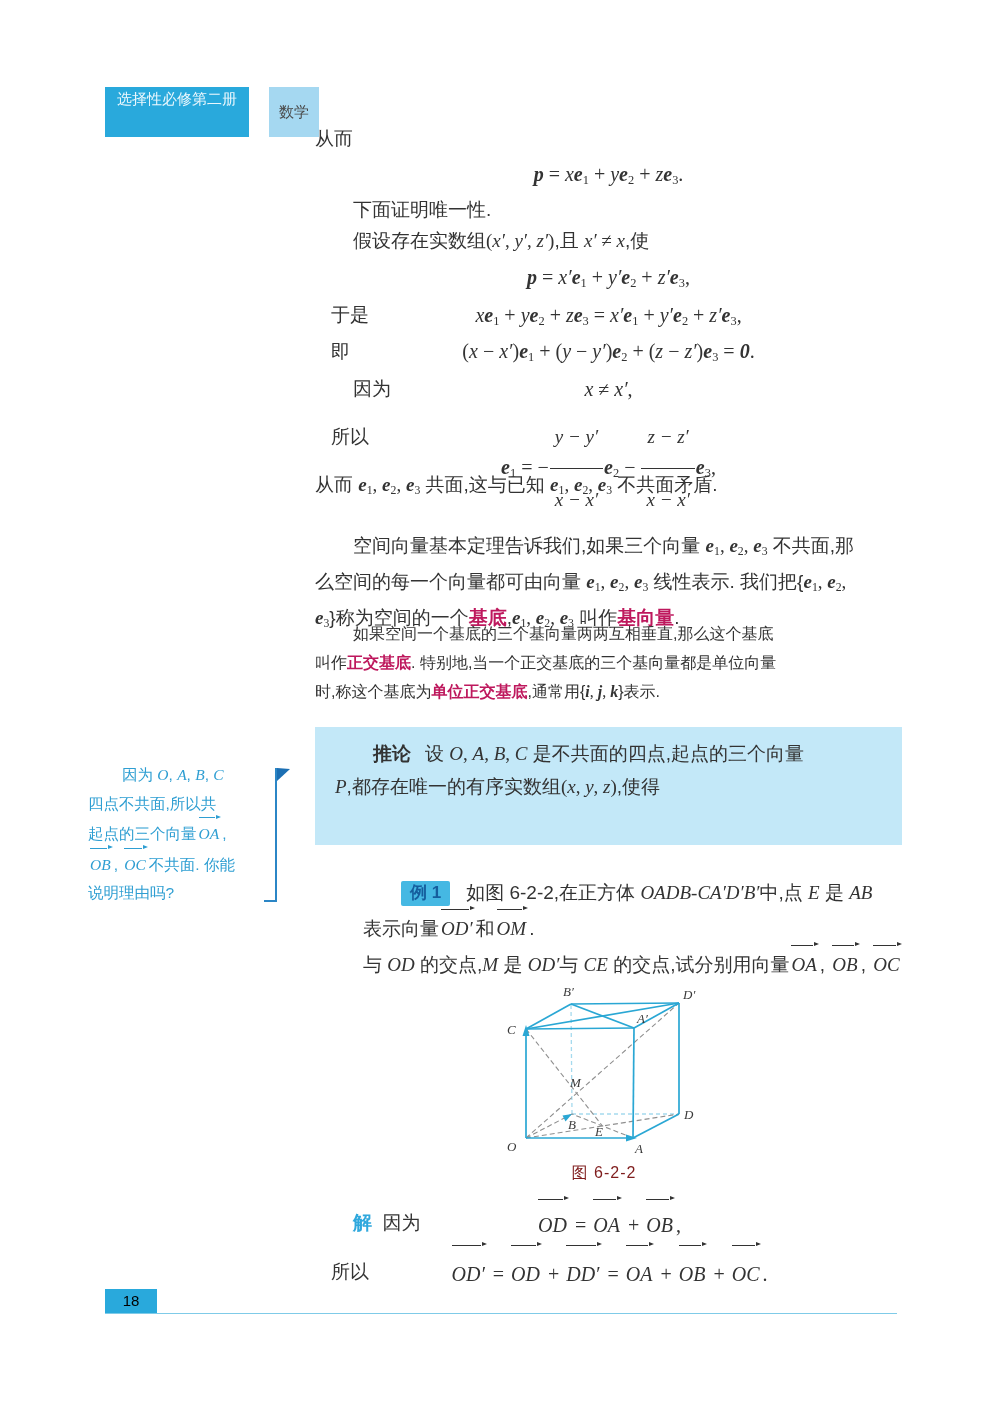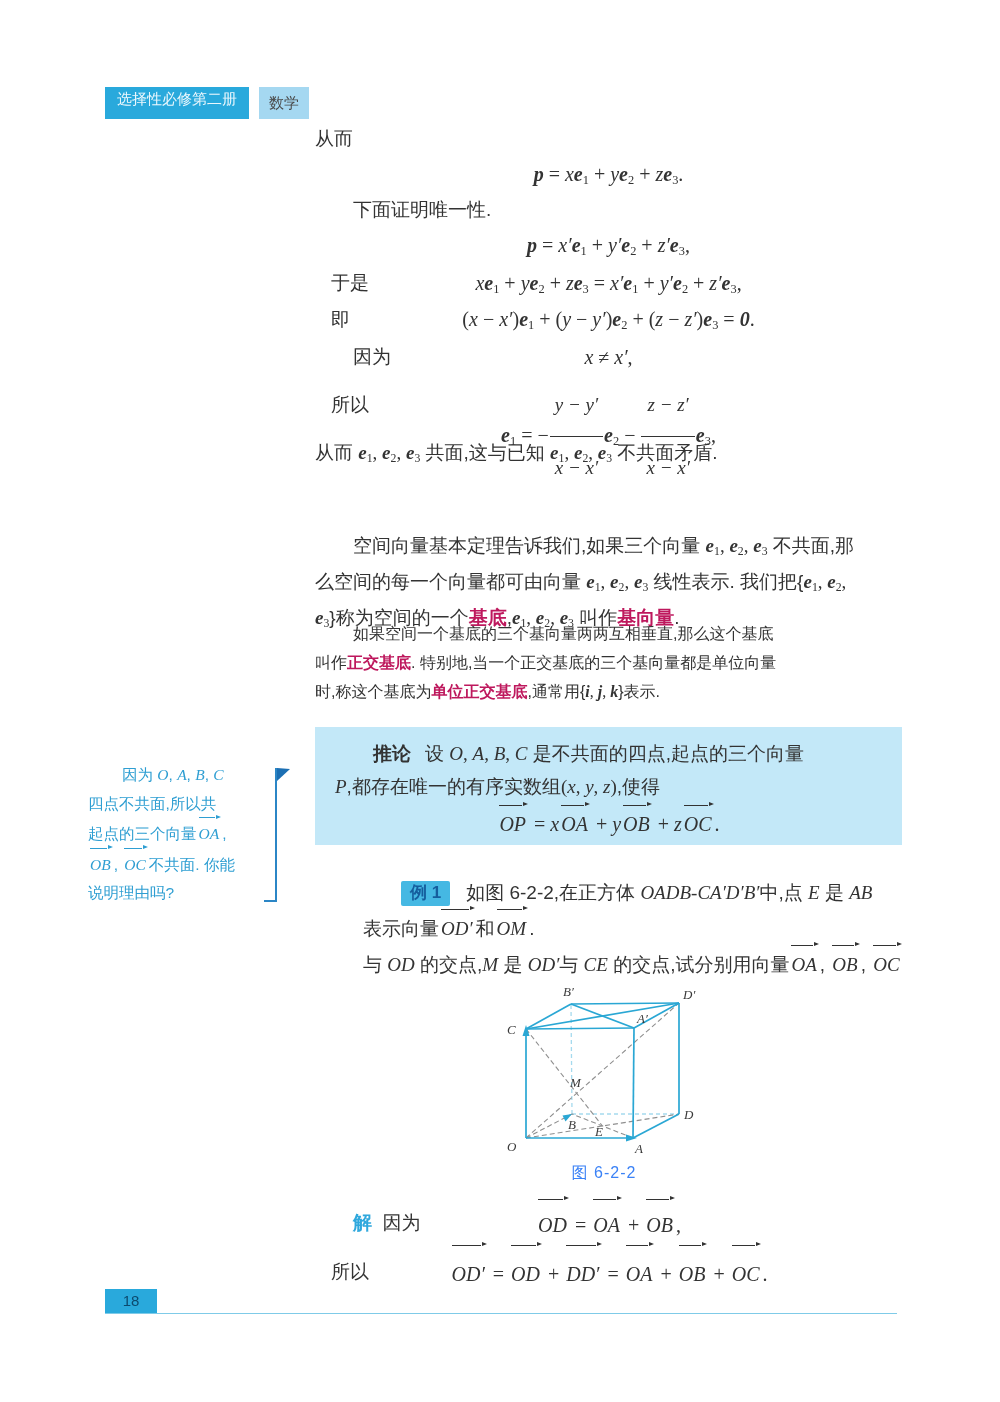--- a/index.html
+++ b/index.html
@@ -1,21 +1,21 @@
 <!DOCTYPE html>
 <html><head>
 <meta charset="utf-8">
 <style>
   html,body{margin:0;padding:0;background:#e9e9e9;}
   .page{position:relative;width:1000px;height:1402px;background:#ffffff;
         font-family:"Liberation Sans",sans-serif;color:#333;overflow:hidden;}
   
   .hdr{position:absolute;left:105px;top:87px;font-size:15px;line-height:22px;display:flex;}
   .hdr .series{background:#29a9dc;color:#eaf7fd;padding:1px 12px;}
-  .hdr .subject{background:#a5d8f1;color:#4a4a4a;padding:5px 10px;margin-left:10px;}
+  .hdr .subject{background:#a5d8f1;color:#4a4a4a;padding:14px 10px;margin-left:20px;}
   
   .mt{font-family:"Liberation Serif",serif;}
   .mi{font-family:"Liberation Serif",serif;font-style:italic;}
   .mbi{font-family:"Liberation Serif",serif;font-style:italic;font-weight:bold;}
   .sub{font-family:"Liberation Serif",serif;font-size:0.62em;vertical-align:-0.28em;}
   .kw{color:#be185d;font-weight:bold;}
   .vec{position:relative;display:inline-block;font-family:"Liberation Serif",serif;
        font-style:italic;margin:2px 3px 0 2px;}
   .vec::before{content:"";position:absolute;top:-3px;left:0;right:4px;height:0;
        border-top:1.4px solid currentColor;}
@@ -59,48 +59,49 @@
         border-bottom:12px solid transparent;}
   #bracket .foot{position:absolute;left:-11px;bottom:0;width:11px;height:2px;background:#2b86c6;}
   
   #example{top:876px;font-size:19px;line-height:34px;margin-left:48px;}
   .badge{display:inline-block;background:#45b8e3;color:#155d9d;font-weight:bold;
          font-size:17px;line-height:24px;padding:0 9px 1px;margin-right:16px;
          border-radius:2px;vertical-align:1px;}
   
   #figure{position:absolute;left:489px;top:979px;}
   #figcap{position:absolute;left:489px;top:1163px;width:230px;text-align:center;
-          color:#3b82f6;font-size:16px;letter-spacing:1px;}
+          color:#7f1d1d;font-size:16px;letter-spacing:1px;}
   
   #solution{top:1200px;}
   #solution .row1{height:46px;line-height:46px;}
   #solution .row2{height:52px;line-height:52px;}
   .accent{color:#2fa8dd;font-weight:bold;}
   
   #footer{position:absolute;left:105px;top:1289px;width:792px;}
   #footer .pagenum{position:absolute;left:0;top:0;width:52px;height:24px;background:#29a9dc;
-        color:#0c4a6e;font-size:15px;text-align:center;line-height:24px;}
+        color:#000000;font-size:15px;text-align:center;line-height:24px;}
   #footer .rule{position:absolute;left:0;top:24px;width:792px;height:0;
         border-top:1.6px solid #7fcbe8;}
   text{font-family:"Liberation Serif",serif;font-style:italic;font-size:13px;fill:#3a3a3a;}
 </style>
 </head>
 <body>
 
 <div class="page">
 
   <div class="hdr">
     <span class="series">选择性必修第二册</span>
     <span class="subject">数学</span>
   </div>
 
   <div class="col" id="proof">
     <div class="row r-h30"><span>从而</span></div>
     <div class="row r-h40 ctr"><span class="mbi">p</span><span class="mt"> = </span><span class="mi">x</span><span class="mbi">e</span><span class="sub">1</span><span class="mt"> + </span><span class="mi">y</span><span class="mbi">e</span><span class="sub">2</span><span class="mt"> + </span><span class="mi">z</span><span class="mbi">e</span><span class="sub">3</span><span class="mt">.</span></div>
     <div class="row r-h31 ind1"><span>下面证明唯一性.</span></div>
+    <div class="row r-h32 ind1"><span>假设存在实数组</span><span class="mt">(</span><span class="mi">x′</span><span class="mt">, </span><span class="mi">y′</span><span class="mt">, </span><span class="mi">z′</span><span class="mt">)</span><span>,且 </span><span class="mi">x′</span><span class="mt"> ≠ </span><span class="mi">x</span><span>,使</span></div>
     <div class="row r-h40 ctr"><span class="mbi">p</span><span class="mt"> = </span><span class="mi">x′</span><span class="mbi">e</span><span class="sub">1</span><span class="mt"> + </span><span class="mi">y′</span><span class="mbi">e</span><span class="sub">2</span><span class="mt"> + </span><span class="mi">z′</span><span class="mbi">e</span><span class="sub">3</span><span class="mt">,</span></div>
     <div class="row r-h36">
       <span class="lbl">于是</span>
       <div class="ctr"><span class="mi">x</span><span class="mbi">e</span><span class="sub">1</span><span class="mt"> + </span><span class="mi">y</span><span class="mbi">e</span><span class="sub">2</span><span class="mt"> + </span><span class="mi">z</span><span class="mbi">e</span><span class="sub">3</span><span class="mt"> = </span><span class="mi">x′</span><span class="mbi">e</span><span class="sub">1</span><span class="mt"> + </span><span class="mi">y′</span><span class="mbi">e</span><span class="sub">2</span><span class="mt"> + </span><span class="mi">z′</span><span class="mbi">e</span><span class="sub">3</span><span class="mt">,</span></div>
     </div>
     <div class="row r-h37">
       <span class="lbl">即</span>
       <div class="ctr"><span class="mt">(</span><span class="mi">x</span><span class="mt"> − </span><span class="mi">x′</span><span class="mt">)</span><span class="mbi">e</span><span class="sub">1</span><span class="mt"> + </span><span class="mt">(</span><span class="mi">y</span><span class="mt"> − </span><span class="mi">y′</span><span class="mt">)</span><span class="mbi">e</span><span class="sub">2</span><span class="mt"> + </span><span class="mt">(</span><span class="mi">z</span><span class="mt"> − </span><span class="mi">z′</span><span class="mt">)</span><span class="mbi">e</span><span class="sub">3</span><span class="mt"> = </span><span class="mbi">0</span><span class="mt">.</span></div>
     </div>
     <div class="row r-h38">
@@ -124,21 +125,20 @@
     <div class="ind1"><span>如果空间一个基底的三个基向量两两互相垂直,那么这个基底</span></div>
     <div><span>叫作</span><span class="kw">正交基底</span><span>. 特别地,当一个正交基底的三个基向量都是单位向量</span></div>
     <div><span>时,称这个基底为</span><span class="kw">单位正交基底</span><span>,通常用{</span><span class="mbi">i</span><span class="mt">, </span><span class="mbi">j</span><span class="mt">, </span><span class="mbi">k</span><span>}表示.</span></div>
   </div>
 
   <div class="col" id="corbox">
     <div class="ind1">
       <span class="title">推论</span><span><span>设 </span><span class="mi">O</span><span class="mt">, </span><span class="mi">A</span><span class="mt">, </span><span class="mi">B</span><span class="mt">, </span><span class="mi">C</span><span> 是不共面的四点,起点的三个向量</span></span>
     </div>
     <div><span class="mi">P</span><span>,都存在唯一的有序实数组</span><span class="mt">(</span><span class="mi">x</span><span class="mt">, </span><span class="mi">y</span><span class="mt">, </span><span class="mi">z</span><span class="mt">)</span><span>,使得</span></div>
-    <div class="ctr"><span class="vec">OP</span><span class="mt"> = </span><span class="mi">x</span><span class="vec">OA</span><span class="mt"> + </span><span class="mi">y</span><span class="vec">OB</span><span class="mt"> + </span><span class="mi">z</span><span class="vec">OC</span><span class="mt">.</span></div>
   </div>
 
   <div id="note">
     <div style="padding-left:34px"><span>因为 </span><span class="mi">O</span><span>, </span><span class="mi">A</span><span>, </span><span class="mi">B</span><span>, </span><span class="mi">C</span></div>
     <div><span>四点不共面,所以共</span></div>
     <div><span>起点的三个向量</span><span class="vec">OA</span><span>,</span></div>
     <div><span class="vec">OB</span><span>, </span><span class="vec">OC</span><span>不共面. 你能</span></div>
     <div><span>说明理由吗?</span></div>
   </div>
   <div id="bracket">

